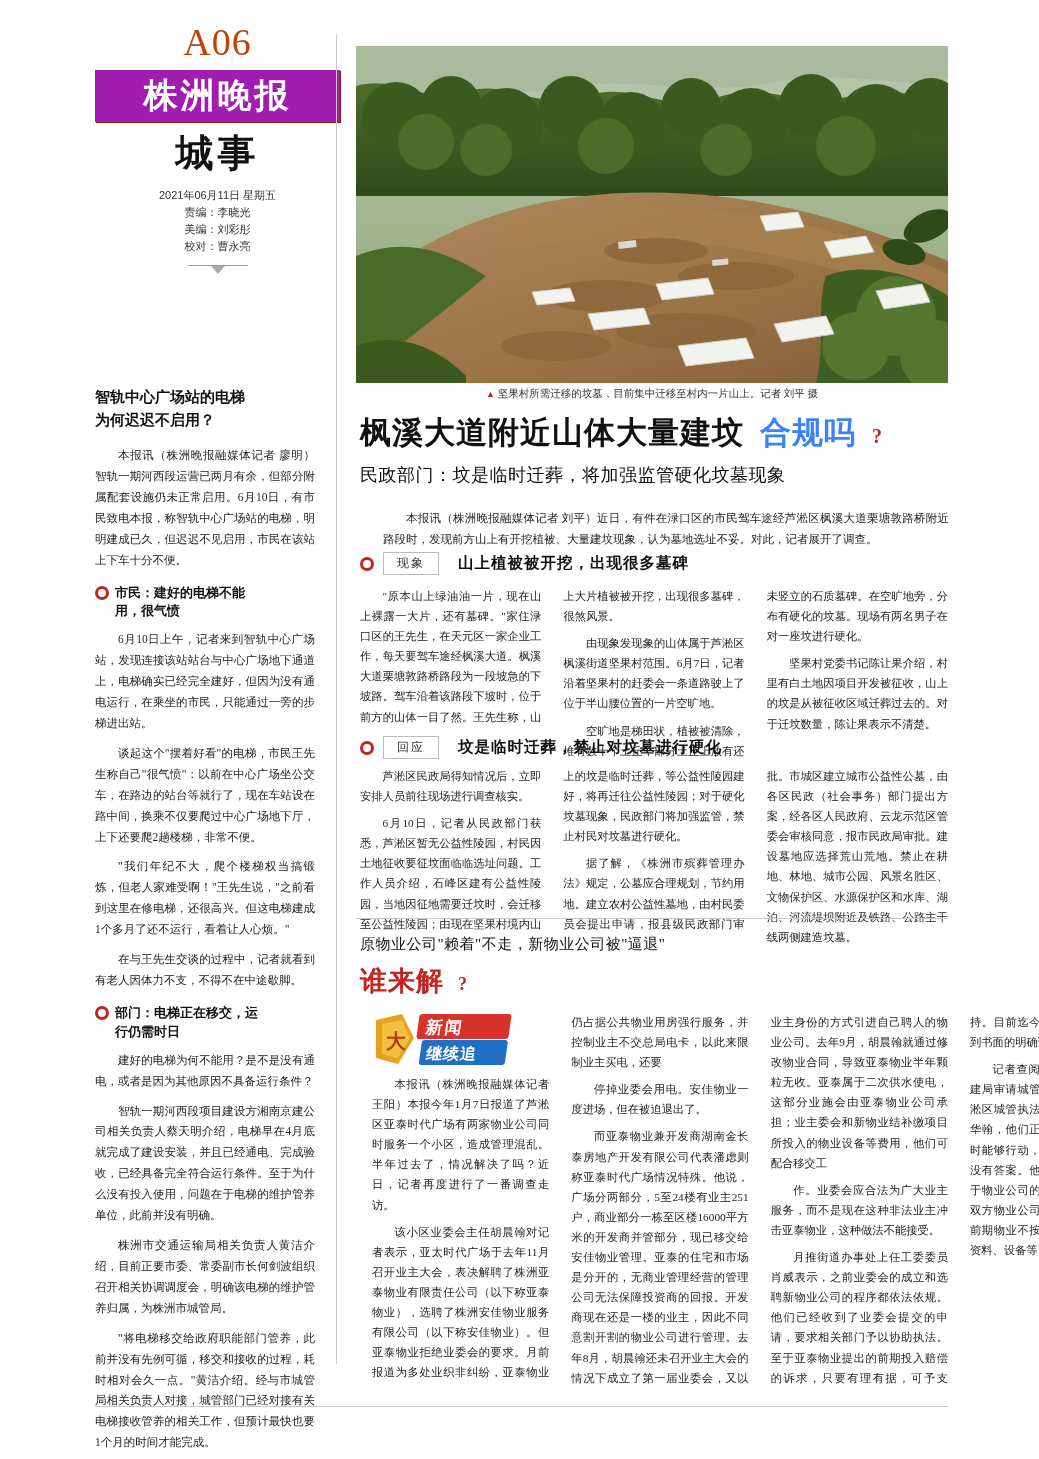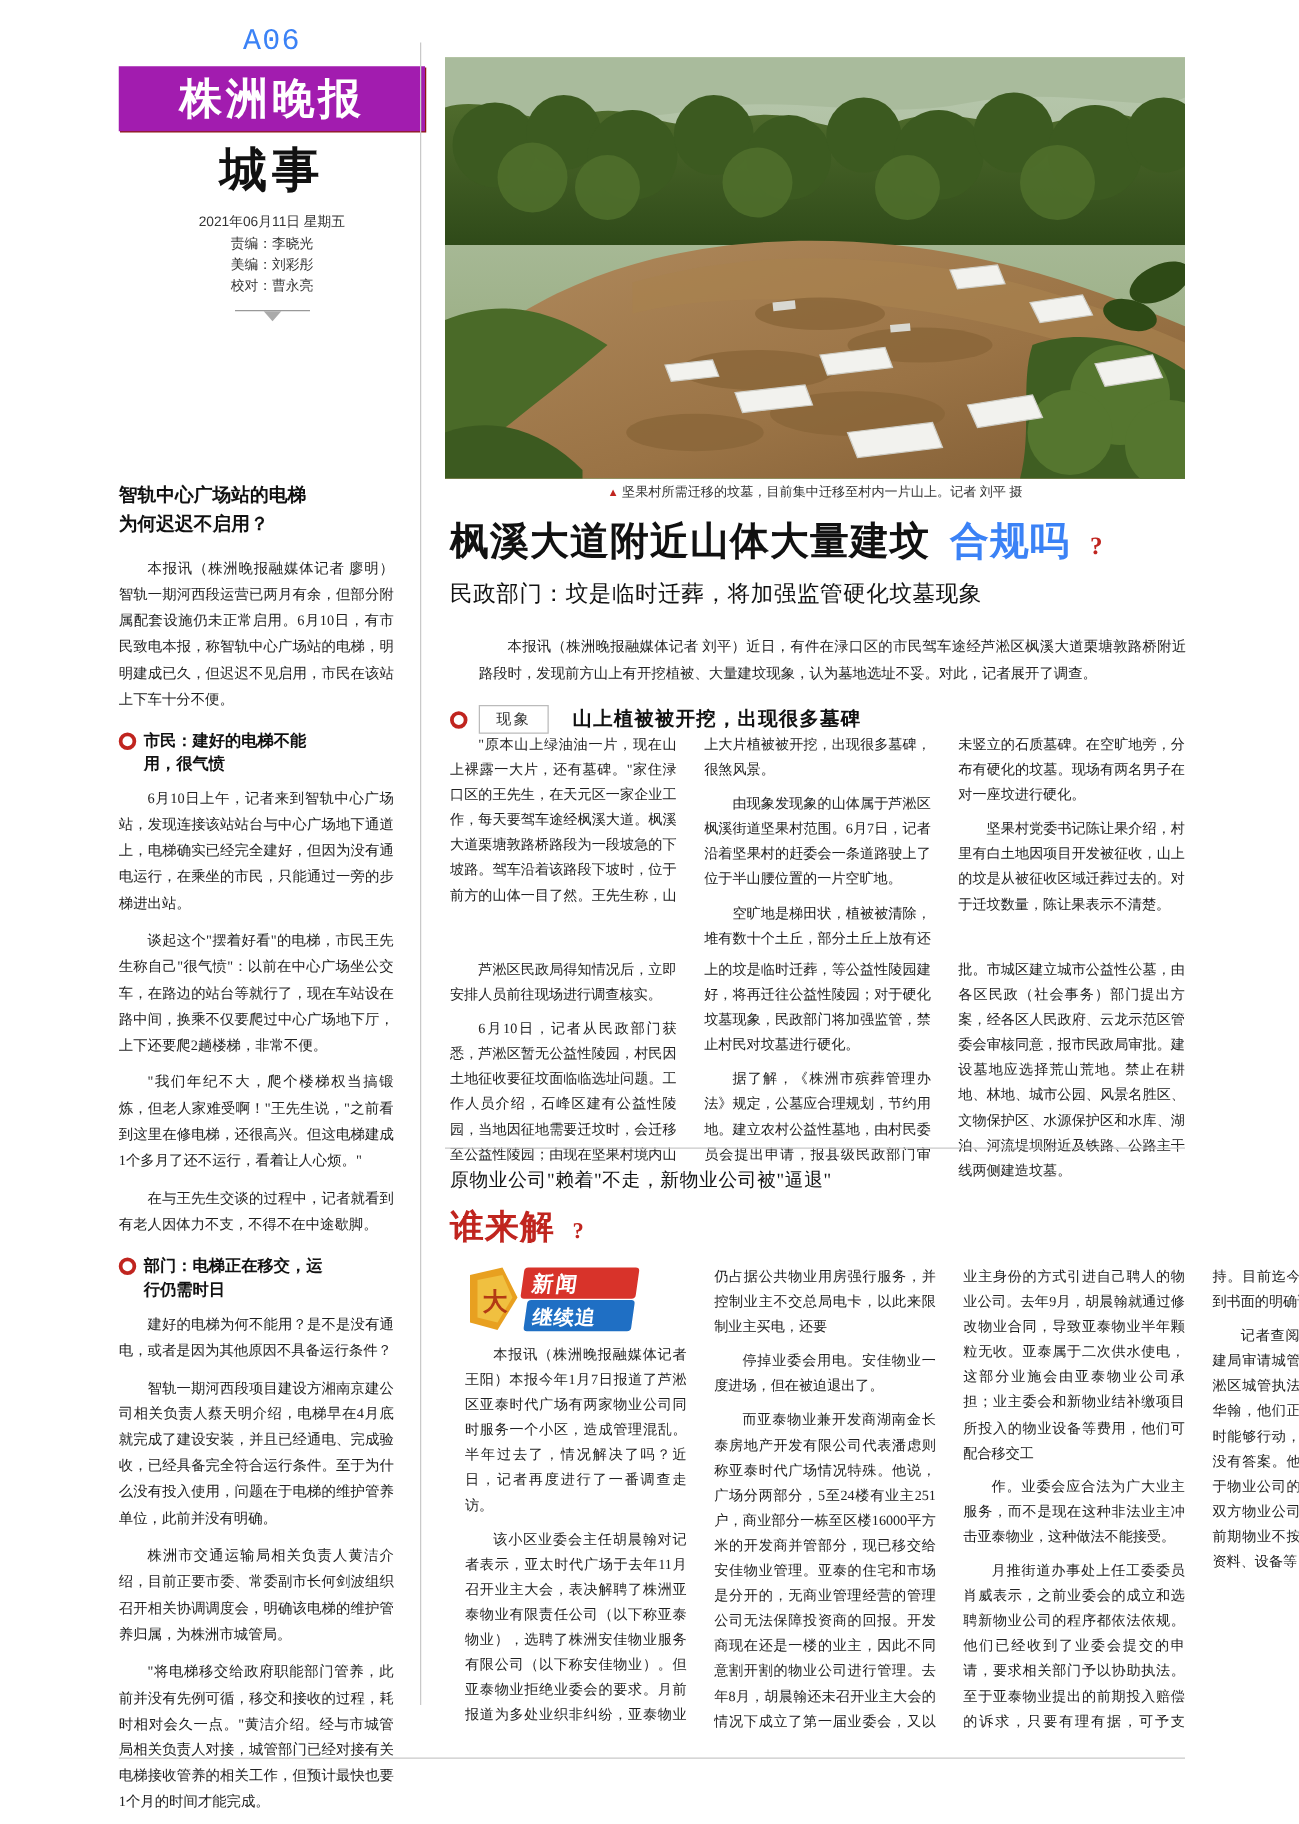--- a/index.html
+++ b/index.html
@@ -14,22 +14,22 @@
     position:absolute;
     left:0;top:0;width:1039px;height:1459px;
     background:#fff;
   }
   
   .masthead{
     position:absolute;left:95px;top:20px;width:245px;
     text-align:center;
   }
   .page-num{
-    font-family:Liberation Mono, monospace;
-    font-size:24px;color:#3b82f6;letter-spacing:1px;
+    font-family:Liberation Serif, serif;
+    font-size:38px;color:#c2410c;letter-spacing:1px;
     margin-bottom:6px;
   }
   .logo-box{
     background:#a21caf;
     color:#fff;
     height:52px;
     display:flex;align-items:center;justify-content:center;
     font-family:"Liberation Serif","DejaVu Serif",serif;
     font-size:34px;font-weight:bold;letter-spacing:3px;
     box-shadow:1px 1px 0 #8d1813;
@@ -117,21 +117,21 @@
     border:3px solid #c0251f;box-sizing:border-box;flex:0 0 auto;
   }
   .tag-box{
     border:1px solid #bbb;padding:2px 13px;font-size:12px;color:#333;
     font-family:"Liberation Serif","DejaVu Serif",serif;letter-spacing:2px;
   }
   .tag-title{
     font-family:"Liberation Serif","DejaVu Serif",serif;
     font-size:15.5px;font-weight:bold;color:#111;margin-left:10px;letter-spacing:1px;
   }
-  .sec1{position:absolute;left:360px;top:564px;width:588px;}
+  .sec1{position:absolute;left:360px;top:552px;width:588px;}
   .sec1-cols{
     position:absolute;left:360px;top:586px;width:588px;
     column-count:3;column-gap:22px;
   }
   .sec2{position:absolute;left:360px;top:736px;width:588px;}
   .sec2-cols{
     position:absolute;left:360px;top:766px;width:588px;
     column-count:3;column-gap:22px;
   }
   .colwrap{
@@ -334,20 +334,27 @@
       <div class="tag-title">山上植被被开挖，出现很多墓碑</div>
     </div>
   </div>
   <div class="sec1-cols colwrap">
     <p>"原本山上绿油油一片，现在山上裸露一大片，还有墓碑。"家住渌口区的王先生，在天元区一家企业工作，每天要驾车途经枫溪大道。枫溪大道栗塘敦路桥路段为一段坡急的下坡路。驾车沿着该路段下坡时，位于前方的山体一目了然。王先生称，山上大片植被被开挖，出现很多墓碑，很煞风景。</p>
     <p>由现象发现象的山体属于芦淞区枫溪街道坚果村范围。6月7日，记者沿着坚果村的赶委会一条道路驶上了位于半山腰位置的一片空旷地。</p>
     <p>空旷地是梯田状，植被被清除，堆有数十个土丘，部分土丘上放有还未竖立的石质墓碑。在空旷地旁，分布有硬化的坟墓。现场有两名男子在对一座坟进行硬化。</p>
     <p>坚果村党委书记陈让果介绍，村里有白土地因项目开发被征收，山上的坟是从被征收区域迁葬过去的。对于迁坟数量，陈让果表示不清楚。</p>
   </div>
 
+  <div class="sec2">
+    <div class="tag-row">
+      <div class="tag-ring"></div>
+      <div class="tag-box">回应</div>
+      <div class="tag-title">坟是临时迁葬，禁止对坟墓进行硬化</div>
+    </div>
+  </div>
   <div class="sec2-cols colwrap">
     <p>芦淞区民政局得知情况后，立即安排人员前往现场进行调查核实。</p>
     <p>6月10日，记者从民政部门获悉，芦淞区暂无公益性陵园，村民因土地征收要征坟面临临选址问题。工作人员介绍，石峰区建有公益性陵园，当地因征地需要迁坟时，会迁移至公益性陵园；由现在坚果村境内山上的坟是临时迁葬，等公益性陵园建好，将再迁往公益性陵园；对于硬化坟墓现象，民政部门将加强监管，禁止村民对坟墓进行硬化。</p>
     <p>据了解，《株洲市殡葬管理办法》规定，公墓应合理规划，节约用地。建立农村公益性墓地，由村民委员会提出申请，报县级民政部门审批。市城区建立城市公益性公墓，由各区民政（社会事务）部门提出方案，经各区人民政府、云龙示范区管委会审核同意，报市民政局审批。建设墓地应选择荒山荒地。禁止在耕地、林地、城市公园、风景名胜区、文物保护区、水源保护区和水库、湖泊、河流堤坝附近及铁路、公路主干线两侧建造坟墓。</p>
   </div>
 
   <div class="hrule" style="left:356px;top:918px;width:592px;"></div>
 
   <div class="low-kicker">原物业公司"赖着"不走，新物业公司被"逼退"</div>
   <div class="low-headline">

